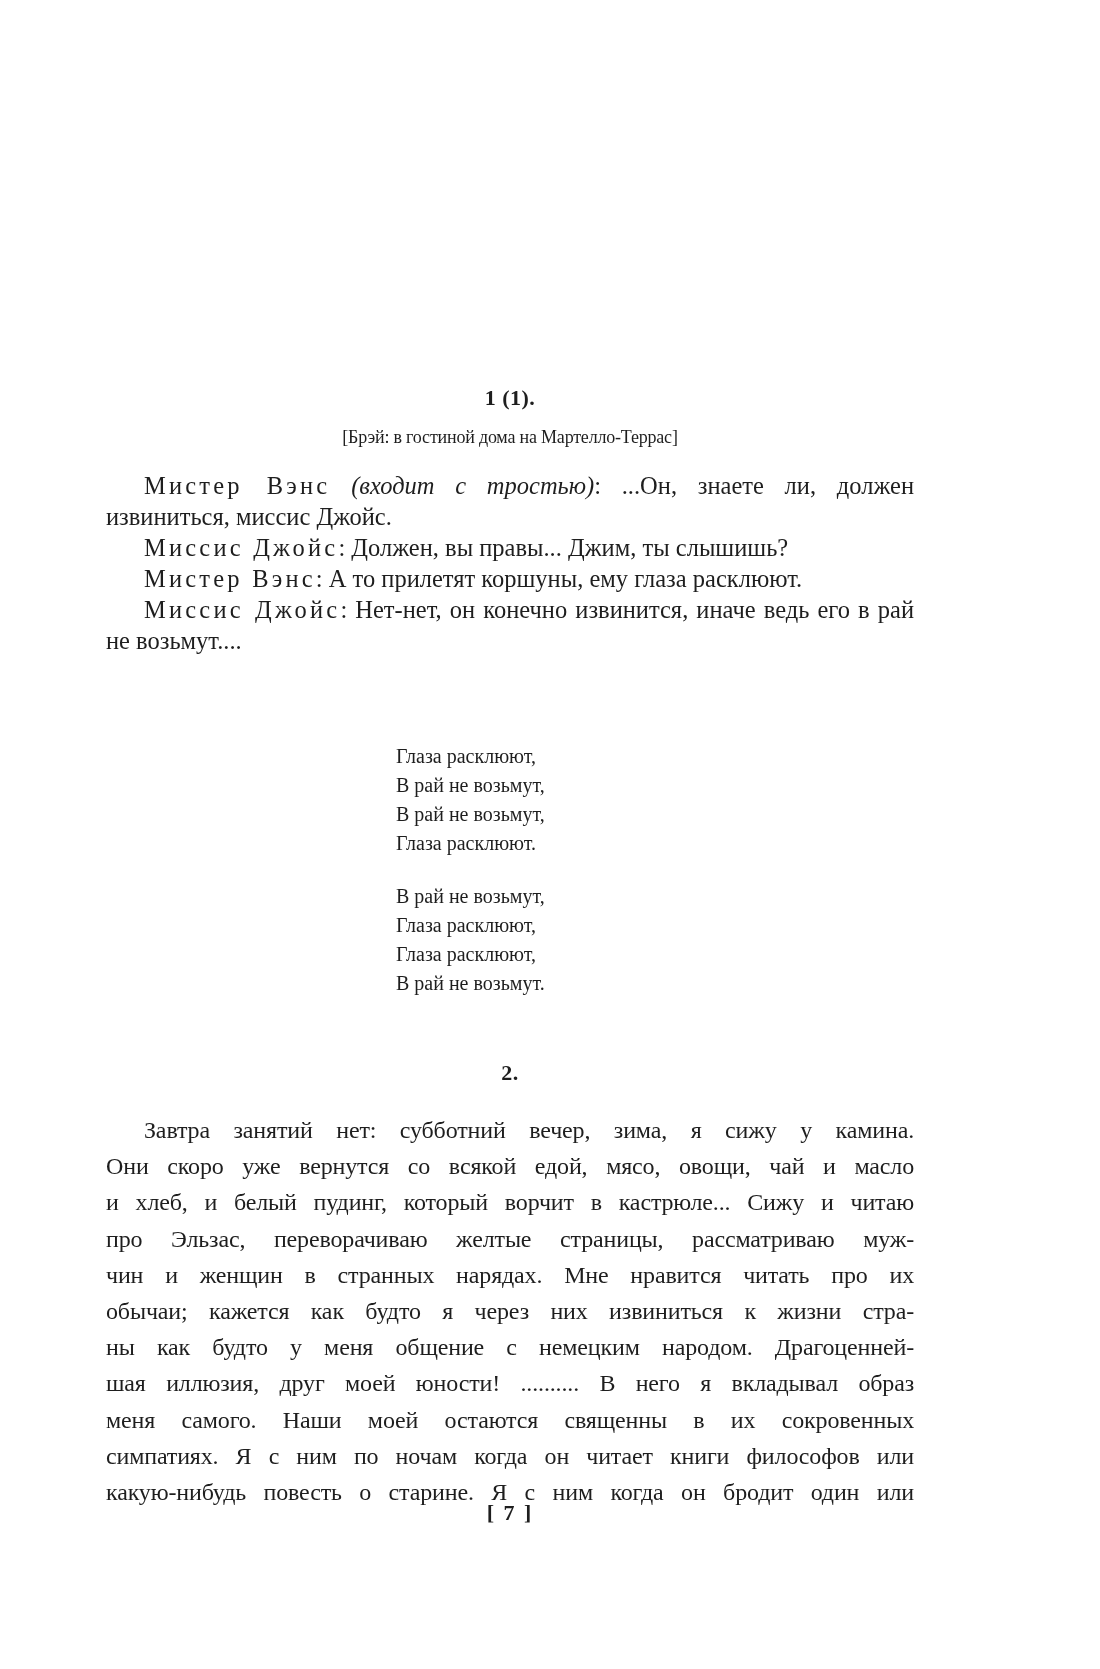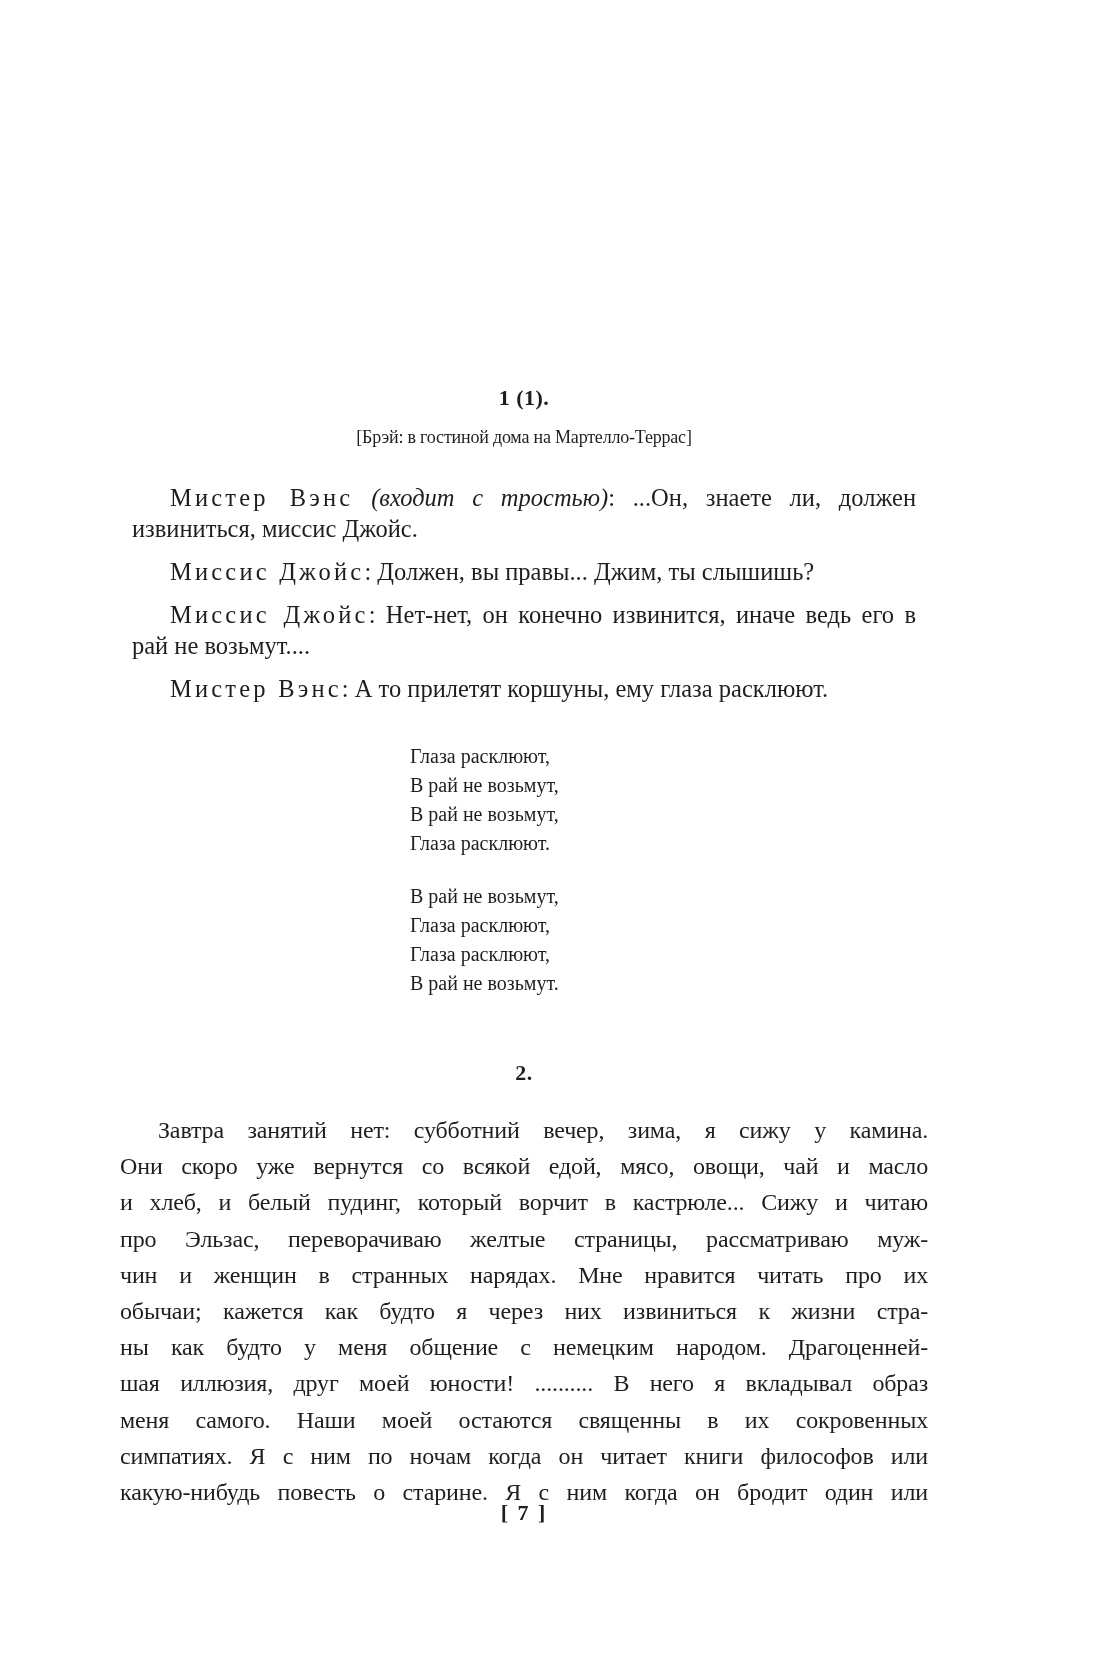--- a/index.html
+++ b/index.html
@@ -10,21 +10,21 @@
     body {
       width: 1100px;
       height: 1669px;
       position: relative;
       overflow: hidden;
       font-family: "Liberation Serif", "DejaVu Serif", serif;
       color: #1e1e1e;
     }
     .page {
       position: absolute;
-      left: 120px;
+      left: 106px;
       top: 0;
       width: 808px;
       height: 1250px;
     }
     .section-heading {
       position: absolute;
       left: 0;
       width: 808px;
       text-align: center;
       font-weight: bold;
@@ -41,21 +41,21 @@
     }
     .dialogue {
       position: absolute;
       left: 0;
       width: 808px;
       font-size: 24.5px;
       line-height: 31px;
       text-align: justify;
     }
     .dialogue p {
-      margin: 12px;
+      margin: 0;
       text-indent: 38px;
       text-align: justify;
       text-align-last: left;
     }
     .speaker {
       letter-spacing: 3.2px;
     }
     .remark {
       font-style: italic;
     }
@@ -103,24 +103,24 @@
 
   <div class="dialogue" style="top:470px;">
     <p>
       <span class="speaker">Мистер Вэнс</span>
       <span class="remark">(входит с тростью)</span><span>: ...Он, знаете ли, должен извиниться, миссис Джойс.</span>
     </p>
     <p>
       <span class="speaker">Миссис Джойс</span><span>: Должен, вы правы... Джим, ты слышишь?</span>
     </p>
     <p>
-      <span class="speaker">Миссис Джойс</span><span>: Нет-нет, он конечно извинится, иначе ведь его в рай не возьмут....</span>
+      <span class="speaker">Мистер Вэнс</span><span>: А то прилетят коршуны, ему глаза расклюют.</span>
     </p>
     <p>
-      <span class="speaker">Мистер Вэнс</span><span>: А то прилетят коршуны, ему глаза расклюют.</span>
+      <span class="speaker">Миссис Джойс</span><span>: Нет-нет, он конечно извинится, иначе ведь его в рай не возьмут....</span>
     </p>
   </div>
 
   <div class="verse" style="top:742px;">
     <span class="line">Глаза расклюют,</span>
     <span class="line">В рай не возьмут,</span>
     <span class="line">В рай не возьмут,</span>
     <span class="line">Глаза расклюют.</span>
   </div>
 

